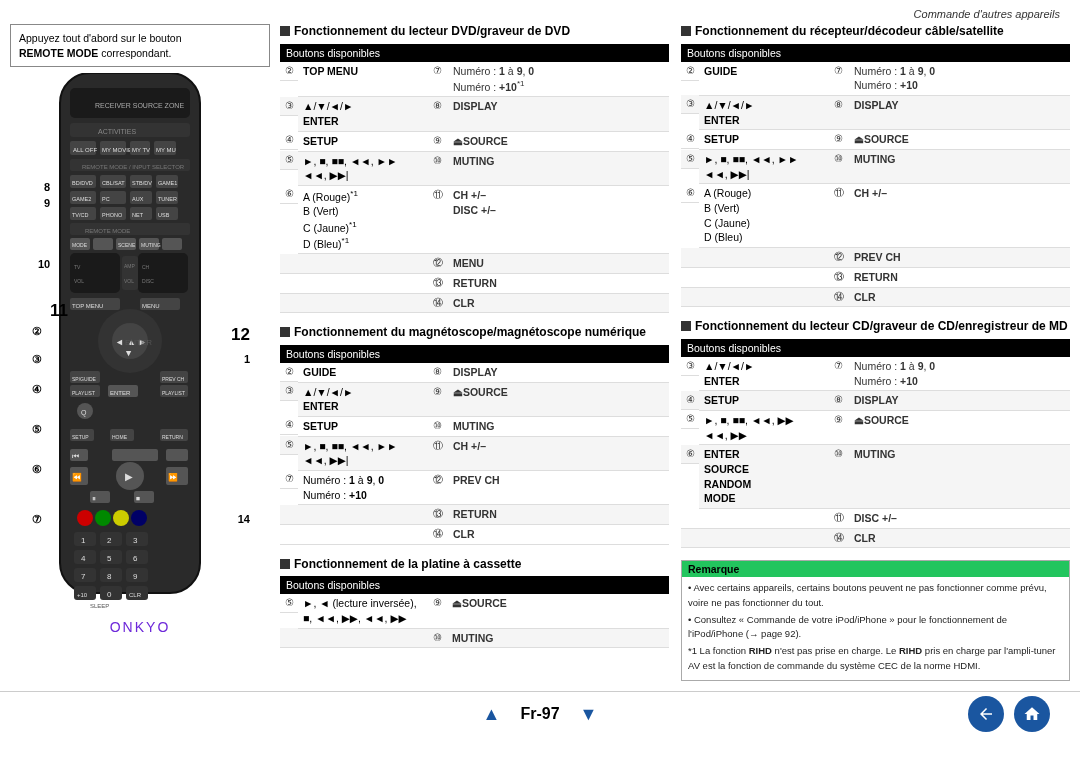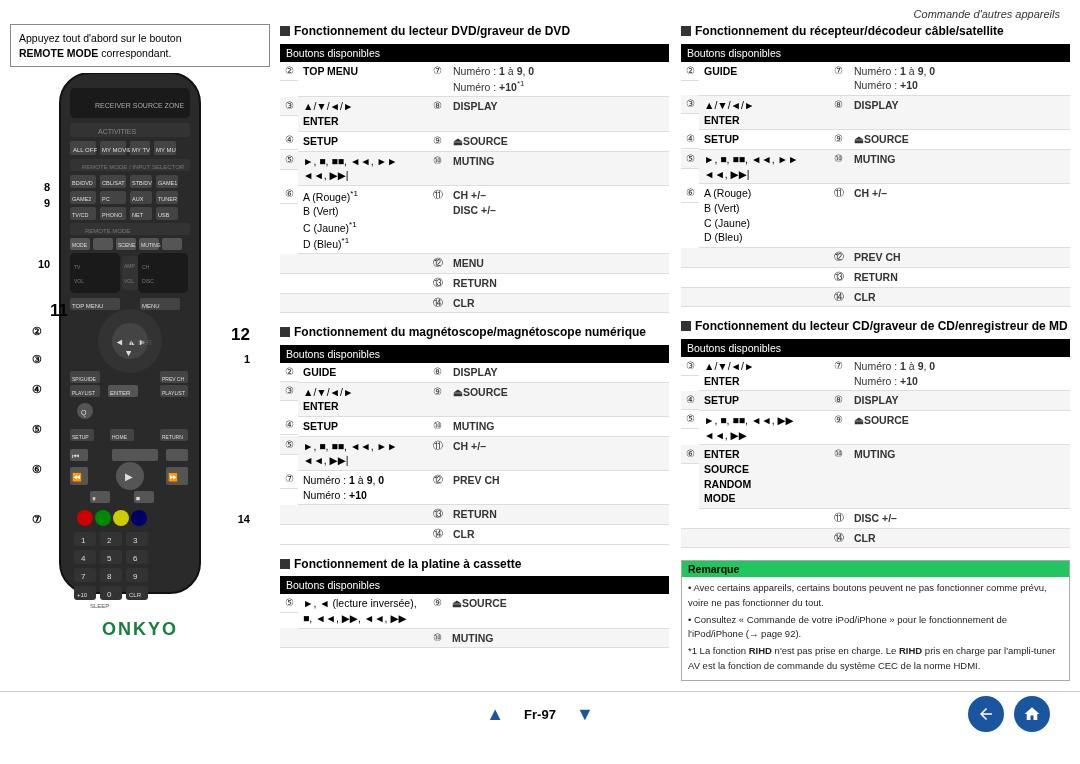--- a/index.html
+++ b/index.html
@@ -201,24 +201,24 @@
       border-radius: 50%;
       display: flex;
       align-items: center;
       justify-content: center;
       color: #fff;
       font-size: 16px;
       cursor: pointer;
     }
 
     .brand-logo {
-      font-size: 18px;
-      font-weight: bold;
+      font-size: 14px;
+      font-weight: normal;
       letter-spacing: 2px;
-      color: #15803d;
+      color: #6d28d9;
       margin-top: 4px;
       text-align: center;
     }
 
     sup { font-size: 8px; }
 
   </style>
 </head>
 <body>
 
@@ -701,21 +701,21 @@
           <p>• Consultez « Commande de votre iPod/iPhone » pour le fonctionnement de l'iPod/iPhone (→ page 92).</p>
           <p>*1 La fonction <strong>RIHD</strong> n'est pas prise en charge. Le <strong>RIHD</strong> pris en charge par l'ampli-tuner AV est la fonction de commande du système CEC de la norme HDMI.</p>
         </div>
       </div>
     </div>
   </div>
 </div>
 
 <div class="page-footer">
   <span class="footer-arrows" style="color:#1a56a0; font-size:18px;">▲</span>
-  <span class="footer-page" style="font-size:13px; font-weight:bold; margin:0 10px;">Fr-97</span>
+  <span class="footer-page" style="font-size:16px; font-weight:bold; margin:0 10px;">Fr-97</span>
   <span class="footer-arrows" style="color:#1a56a0; font-size:18px;">▼</span>
 
   <div class="footer-nav-icons">
     <div class="nav-icon-btn">
       <svg width="18" height="18" viewBox="0 0 24 24" fill="white">
         <path d="M20 11H7.83l5.59-5.59L12 4l-8 8 8 8 1.41-1.41L7.83 13H20v-2z"></path>
       </svg>
     </div>
     <div class="nav-icon-btn">
       <svg width="18" height="18" viewBox="0 0 24 24" fill="white">

